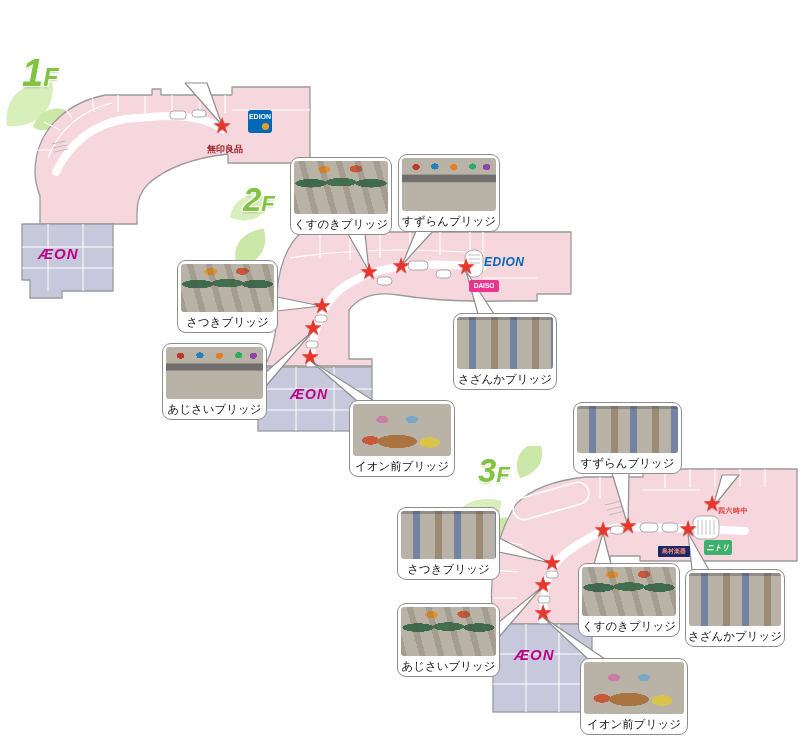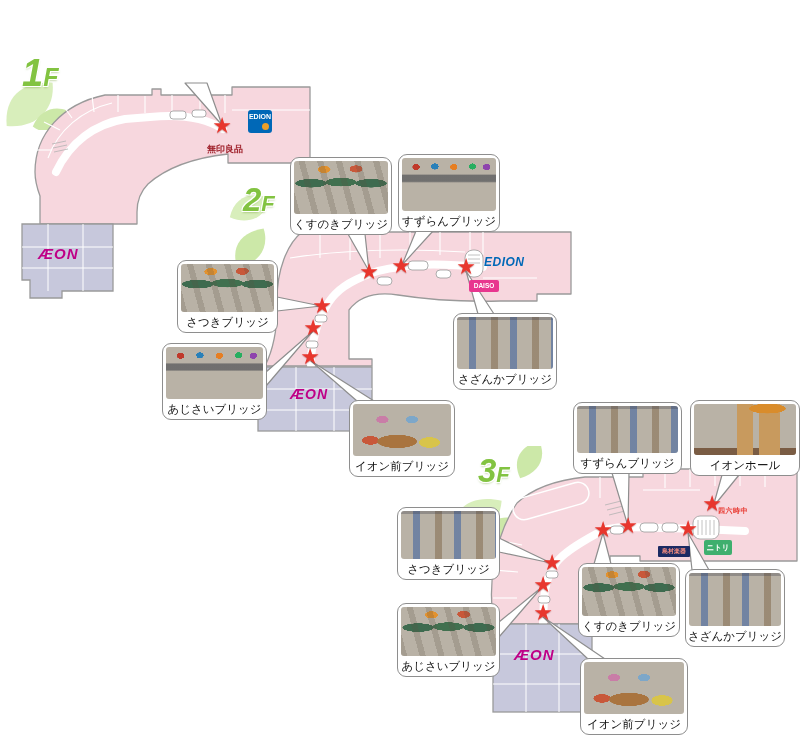--- a/index.html
+++ b/index.html
@@ -84,21 +84,21 @@
   .edion{position:absolute;z-index:25;background:#0068b7;border-radius:3px;color:#fff;
          font-size:7px;font-weight:bold;line-height:8px;text-align:center;
          word-break:break-all;padding-top:3px;box-sizing:border-box;}
   .edion::after{content:"";position:absolute;right:3px;bottom:3px;width:7px;height:7px;
          background:#f5a21f;border-radius:50%;opacity:.95;}
   .muji{position:absolute;z-index:25;color:#a0232d;font-size:9px;font-weight:bold;text-align:center;}
   .kikuya{position:absolute;z-index:25;color:#0068b7;font-size:12px;font-weight:bold;font-style:italic;letter-spacing:.5px;}
   .daiso{position:absolute;z-index:25;background:#e8368f;border-radius:2px;color:#fff;
          font-size:6.5px;font-weight:bold;text-align:center;line-height:12px;}
   .nitori{position:absolute;z-index:25;background:#3faf6e;border-radius:2px;color:#fff;
-         font-size:7.5px;font-weight:bold;text-align:center;line-height:15px;}
+         font-size:7.5px;font-weight:bold;text-align:center;line-height:15px;font-style:italic;}
   .shimamura{position:absolute;z-index:25;background:#1b2a63;border-radius:1px;color:#ff9080;
          font-size:6px;font-weight:bold;text-align:center;line-height:11px;}
   .resto-red{position:absolute;z-index:25;color:#e8362d;font-size:7px;font-weight:bold;letter-spacing:.5px;}
 </style>
 </head>
 <body>
 
 <div id="canvas">
 
   <svg class="leaves" style="left:2px;top:62px" width="115" height="68" viewBox="0 0 115 68">
@@ -302,24 +302,20 @@
   </div>
 
   <div class="callout" style="left:397px;top:507px;width:103px;height:73px">
     <div class="photo ph-carpet-blue"></div>
     <div class="cap">さつきブリッジ</div>
   </div>
   <div class="callout" style="left:573px;top:402px;width:109px;height:72px">
     <div class="photo ph-carpet-blue"></div>
     <div class="cap">すずらんブリッジ</div>
   </div>
-  <div class="callout" style="left:690px;top:400px;width:110px;height:76px">
-    <div class="photo ph-hall"></div>
-    <div class="cap">イオンホール</div>
-  </div>
   <div class="callout" style="left:578px;top:563px;width:102px;height:74px">
     <div class="photo ph-bridge-a"></div>
     <div class="cap">くすのきブリッジ</div>
   </div>
   <div class="callout" style="left:685px;top:569px;width:100px;height:78px">
     <div class="photo ph-carpet-blue"></div>
     <div class="cap">さざんかブリッジ</div>
   </div>
   <div class="callout" style="left:397px;top:603px;width:103px;height:74px">
     <div class="photo ph-bridge-a"></div>

